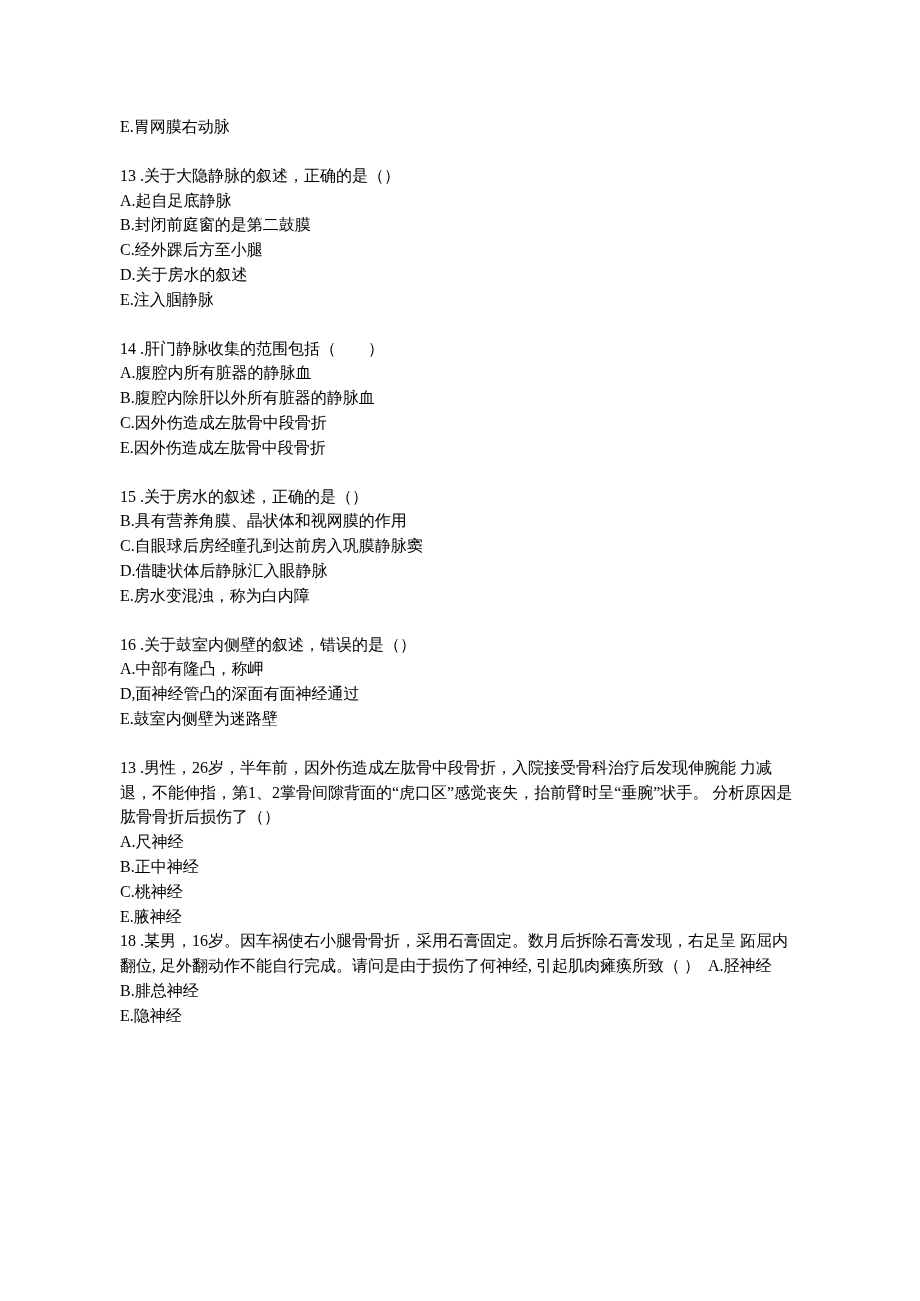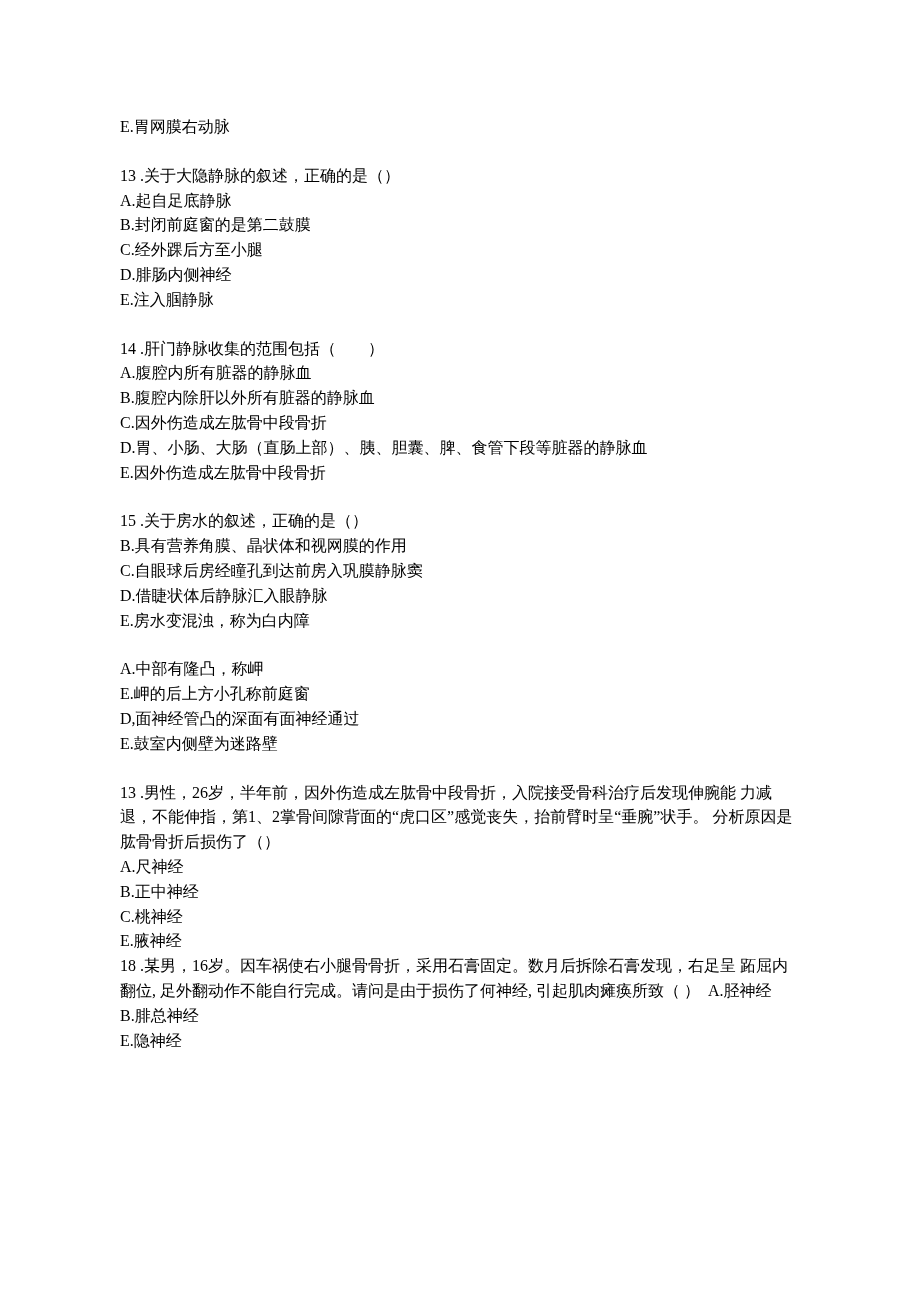--- a/index.html
+++ b/index.html
@@ -34,44 +34,43 @@
 
 <div class="block">
   <div class="line">E.胃网膜右动脉</div>
 </div>
 
 <div class="block">
   <div class="line"><span class="qnum">13</span><span> .关于大隐静脉的叙述，正确的是（）</span></div>
   <div class="line">A.起自足底静脉</div>
   <div class="line">B.封闭前庭窗的是第二鼓膜</div>
   <div class="line">C.经外踝后方至小腿</div>
-  <div class="line">D.腓肠内侧神经</div>
+  <div class="line">D.关于房水的叙述</div>
   <div class="line">E.注入腘静脉</div>
 </div>
 
 <div class="block">
   <div class="line"><span class="qnum">14</span><span> .肝门静脉收集的范围包括（　　）</span></div>
   <div class="line">A.腹腔内所有脏器的静脉血</div>
   <div class="line">B.腹腔内除肝以外所有脏器的静脉血</div>
   <div class="line">C.因外伤造成左肱骨中段骨折</div>
-  <div class="line">D.胃、小肠、大肠（直肠上部）、胰、胆囊、脾、食管下段等脏器的静脉血</div>
   <div class="line">E.因外伤造成左肱骨中段骨折</div>
 </div>
 
 <div class="block">
   <div class="line"><span class="qnum">15</span><span> .关于房水的叙述，正确的是（）</span></div>
   <div class="line">B.具有营养角膜、晶状体和视网膜的作用</div>
   <div class="line">C.自眼球后房经瞳孔到达前房入巩膜静脉窦</div>
   <div class="line">D.借睫状体后静脉汇入眼静脉</div>
   <div class="line">E.房水变混浊，称为白内障</div>
 </div>
 
 <div class="block">
+  <div class="line"><span class="qnum">16</span><span> .关于鼓室内侧壁的叙述，错误的是（）</span></div>
   <div class="line">A.中部有隆凸，称岬</div>
-  <div class="line">E.岬的后上方小孔称前庭窗</div>
   <div class="line">D,面神经管凸的深面有面神经通过</div>
   <div class="line">E.鼓室内侧壁为迷路壁</div>
 </div>
 
 <div class="block no-gap">
   <div class="line"><span class="qnum">13</span><span> .男性，26岁，半年前，因外伤造成左肱骨中段骨折，入院接受骨科治疗后发现伸腕能 力减退，不能伸指，第1、2掌骨间隙背面的“虎口区”感觉丧失，抬前臂时呈“垂腕”状手。 分析原因是肱骨骨折后损伤了（）</span></div>
   <div class="line">A.尺神经</div>
   <div class="line">B.正中神经</div>
   <div class="line">C.桃神经</div>
   <div class="line">E.腋神经</div>

